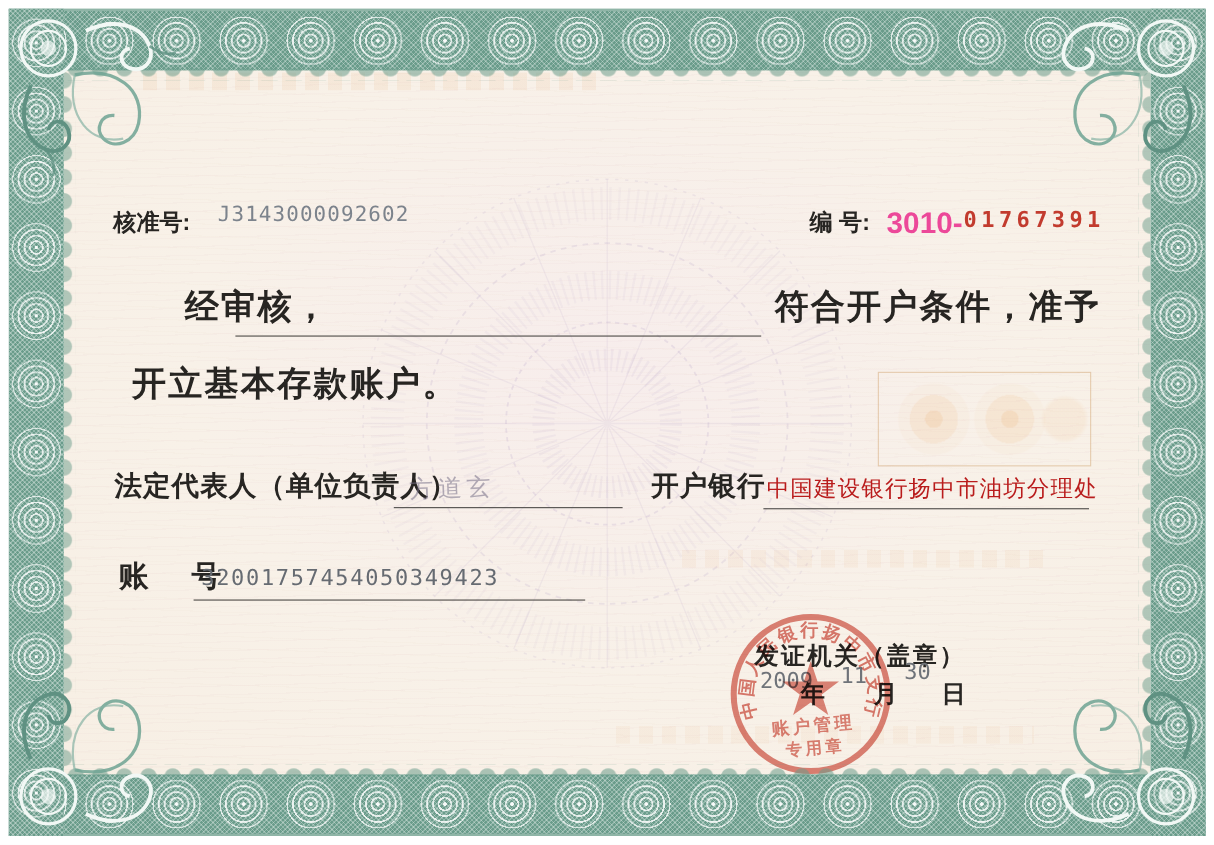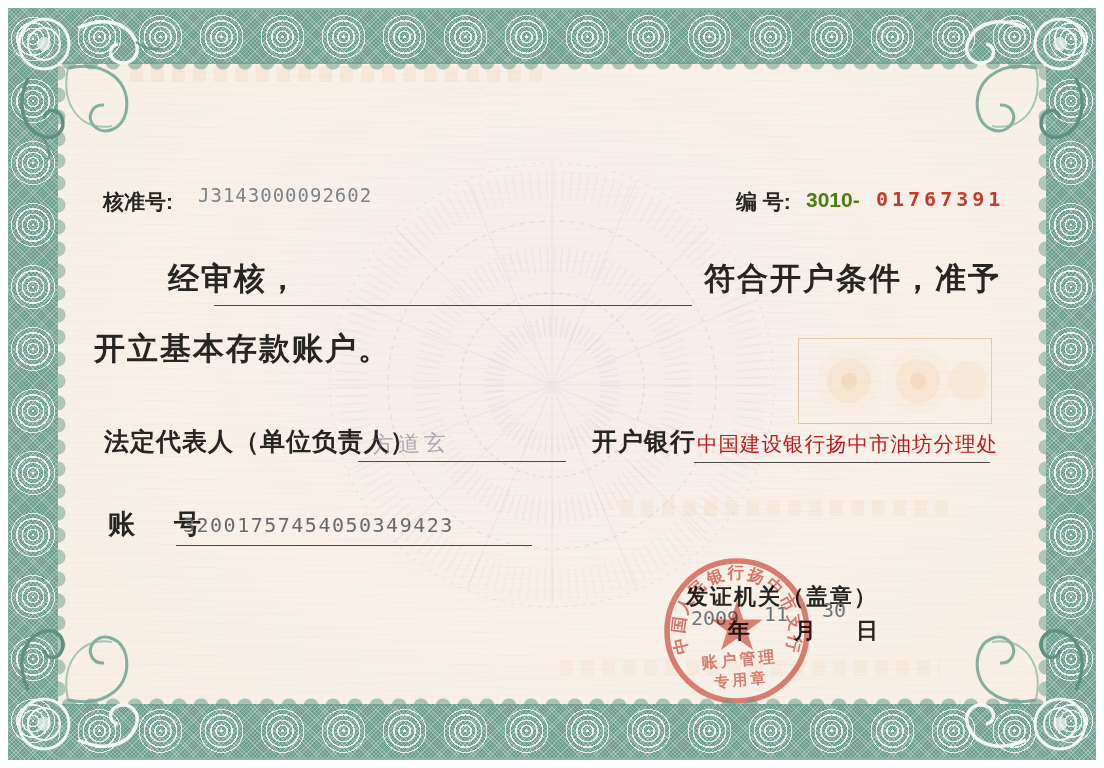--- a/index.html
+++ b/index.html
@@ -57,21 +57,21 @@
   .t{position:absolute;z-index:2;white-space:nowrap;}
   .title{left:0;right:0;top:84px;text-align:center;font-family:"DejaVu Serif","Liberation Serif",serif;
          font-weight:900;font-size:58px;letter-spacing:30px;padding-left:30px;color:#1e1c1a;}
   .label{font-weight:700;color:#272522;}
   .lbl21{font-size:21px;}
   .lbl25{font-size:25px;letter-spacing:1px;}
   .lbl31{font-size:31px;letter-spacing:2px;}
   .mono{font-family:"DejaVu Sans Mono",monospace;}
   .serifv{font-family:"DejaVu Serif","Liberation Serif",serif;}
   .approval-num{color:#7c838c;font-size:19px;letter-spacing:1px;}
-  .serial-prefix{color:#4d7c0f;font-size:21px;font-weight:700;}
+  .serial-prefix{color:#ec4899;font-size:27px;font-weight:700;}
   .serial-red{color:#c23b2e;font-size:20px;font-weight:700;letter-spacing:4px;}
   .company{color:#6b7077;font-size:21px;letter-spacing:2px;}
   .rep-name{color:rgba(118,112,134,.55);font-size:22px;letter-spacing:4px;transform:rotate(-2deg);}
   .bank-val{color:#b91c1c;font-size:20.5px;letter-spacing:1px;}
   .acct-val{color:#666b72;font-size:20px;letter-spacing:1.5px;text-align:center;}
   .date-num{color:#6f7379;font-size:20px;}
   .rule{position:absolute;z-index:2;border-top:1.6px solid #4c4a47;height:0;}
   
   .stamp{position:absolute;left:642px;top:528px;z-index:3;mix-blend-mode:multiply;opacity:.85;}
 </style>
@@ -105,21 +105,21 @@
 
   <div class="t label lbl21" style="left:103px;top:188px;">核准号:</div>
   <div class="t mono approval-num" style="left:198px;top:184px;">J3143000092602</div>
   <div class="t label lbl21" style="left:736px;top:188px;">编 号:</div>
   <div class="t serial-prefix" style="left:806px;top:188px;">3010-</div>
   <div class="t mono serial-red" style="left:876px;top:187px;">01767391</div>
 
   <div class="t label lbl31" style="left:168px;top:258px;">经审核，</div>
   <div class="rule" style="left:214px;top:305px;width:478px;"></div>
   <div class="t label lbl31" style="left:704px;top:258px;text-align:center;">符合开户条件，准予</div>
-  <div class="t label lbl31" style="left:94px;top:328px;">开立基本存款账户。</div>
+  <div class="t label lbl31" style="left:120px;top:328px;">开立基本存款账户。</div>
 
   <div class="t label lbl25" style="left:104px;top:425px;">法定代表人（单位负责人）</div>
   <div class="t serifv rep-name" style="left:372px;top:429px;">方道玄</div>
   <div class="rule" style="left:358px;top:461px;width:208px;"></div>
   <div class="t label lbl25" style="left:592px;top:425px;">开户银行</div>
   <div class="t serifv bank-val" style="left:697px;top:430px;">中国建设银行扬中市油坊分理处</div>
   <div class="rule" style="left:694px;top:462px;width:296px;"></div>
 
   <div class="t label" style="left:108px;top:506px;font-size:27px;letter-spacing:6px;">账　号</div>
   <div class="t mono acct-val" style="left:183px;top:513px;">32001757454050349423</div>

